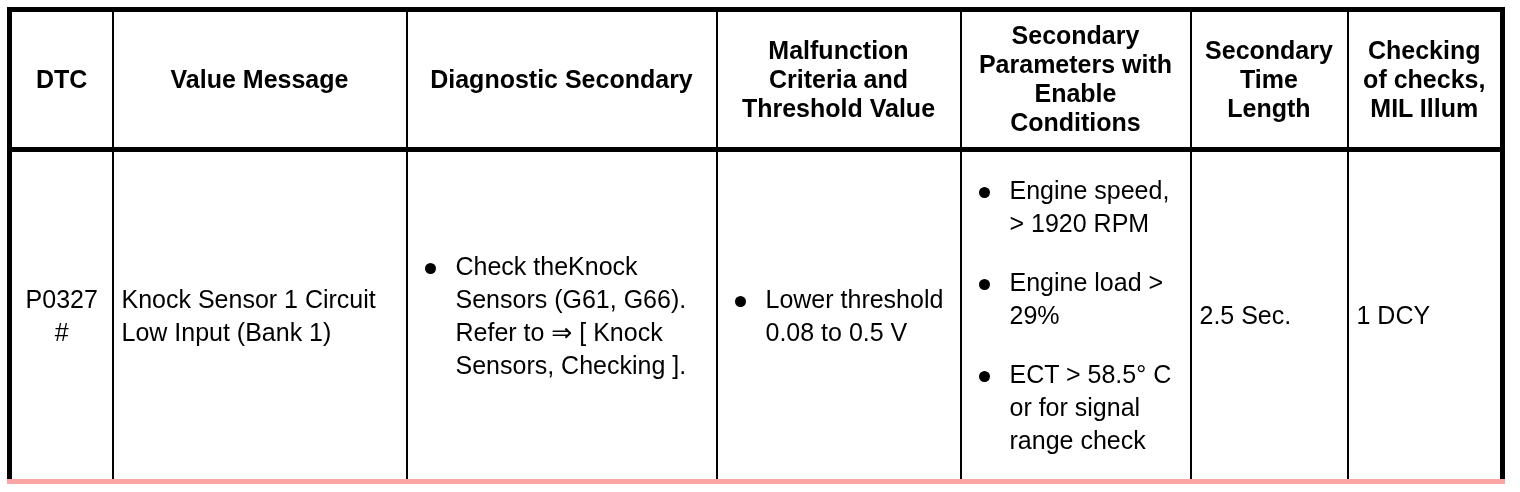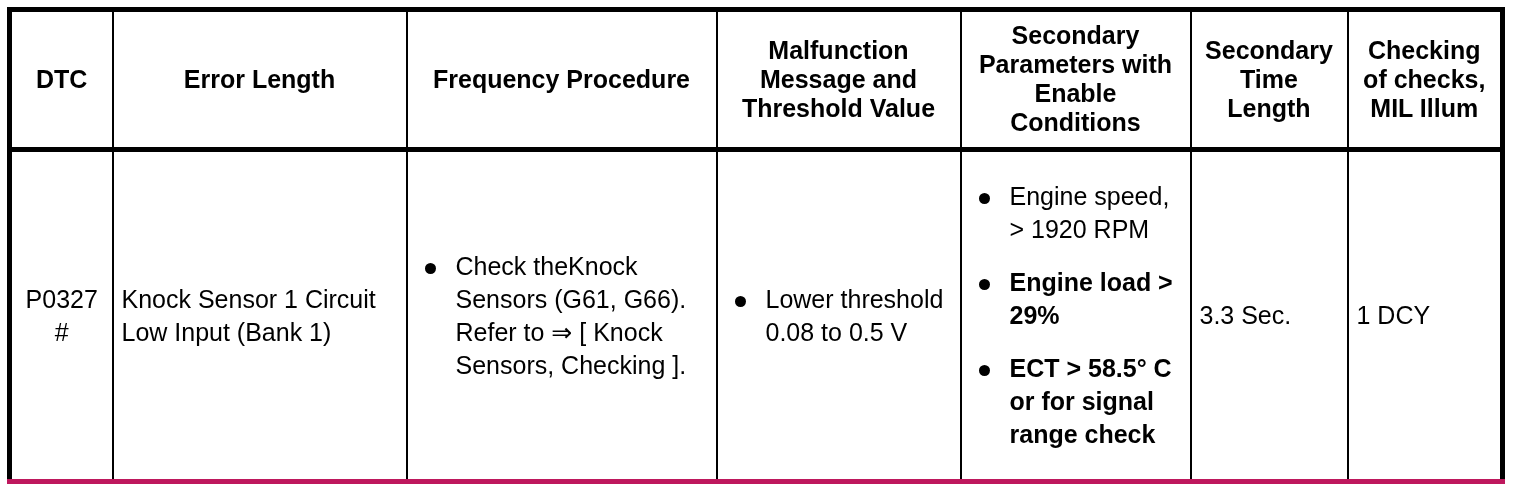--- a/index.html
+++ b/index.html
@@ -50,21 +50,21 @@
 
   
   .dtc-table tr > *:first-child { border-left: 5px solid #000; }
   .dtc-table tr > *:last-child  { border-right: 5px solid #000; }
 
   thead tr.head-row > * {
     border-top: 5px solid #000;
     border-bottom: 5px solid #000;
   }
   tbody tr.body-row > * {
-    border-bottom: 5px solid #be185d;
+    border-bottom: 5px solid #fca5a5;
   }
 
   
   .hcell {
     text-align: center;
     font-weight: bold;
     font-size: 25px;
     line-height: 29px;
     padding: 9px 6px 10px 6px;
     min-height: 115px;
@@ -97,21 +97,21 @@
     margin: 0;
     padding: 0;
     width: 100%;
   }
   ul.blist > li {
     position: relative;
     padding-left: 40px;
     margin: 0;
     text-align: left;
   }
-  ul.blist > li + li { margin-top: 20px; font-weight: bold; }
+  ul.blist > li + li { margin-top: 26px; }
   ul.blist > li::before {
     content: "";
     position: absolute;
     left: 9px;
     top: 13px;
     width: 11px;
     height: 11px;
     border-radius: 50%;
     background: #000;
   }
@@ -136,32 +136,32 @@
 
     <thead>
       <tr class="head-row">
         <th>
           <div class="hcell">
               <span>DTC</span>
             </div>
         </th>
         <th>
           <div class="hcell">
-              <span>Error Length</span>
-            </div>
-        </th>
-        <th>
-          <div class="hcell">
-              <span>Frequency Procedure</span>
+              <span>Value Message</span>
+            </div>
+        </th>
+        <th>
+          <div class="hcell">
+              <span>Diagnostic Secondary</span>
             </div>
         </th>
         <th>
           <div class="hcell">
               <span class="nowrap-pre">Malfunction
-Message and
+Criteria and
 Threshold Value</span>
             </div>
         </th>
         <th>
           <div class="hcell">
               <span class="nowrap-pre">Secondary
 Parameters with
 Enable
 Conditions</span>
             </div>
@@ -225,21 +225,21 @@
                 <span>Engine load &gt; 29%</span>
               </li>
               <li>
                 <span>ECT &gt; 58.5° C or for signal range check</span>
               </li>
             </ul>
           </div>
         </td>
         <td>
           <div class="cell left">
-            <span>3.3 Sec.</span>
+            <span>2.5 Sec.</span>
           </div>
         </td>
         <td>
           <div class="cell left">
             <span>1 DCY</span>
           </div>
         </td>
       </tr>
     </tbody>
   </table>

